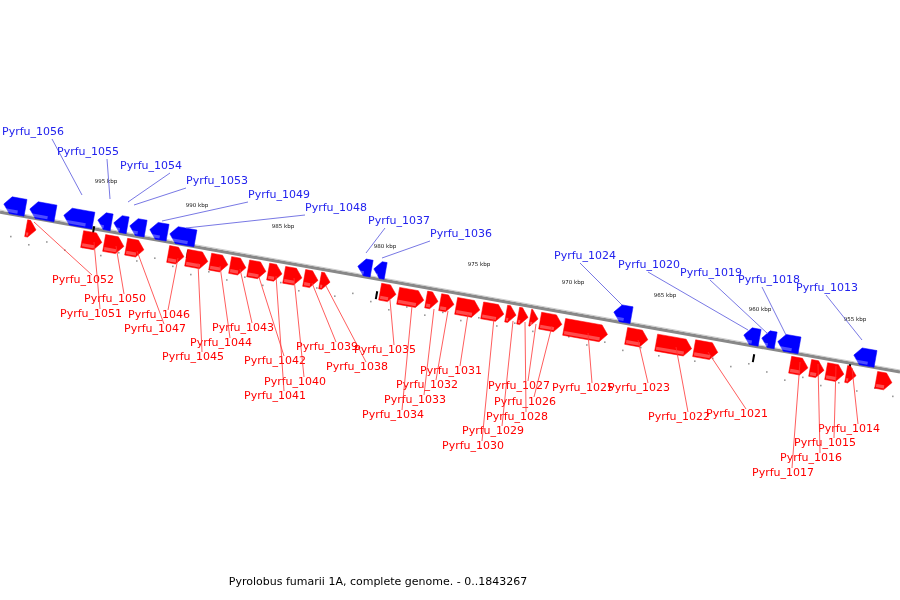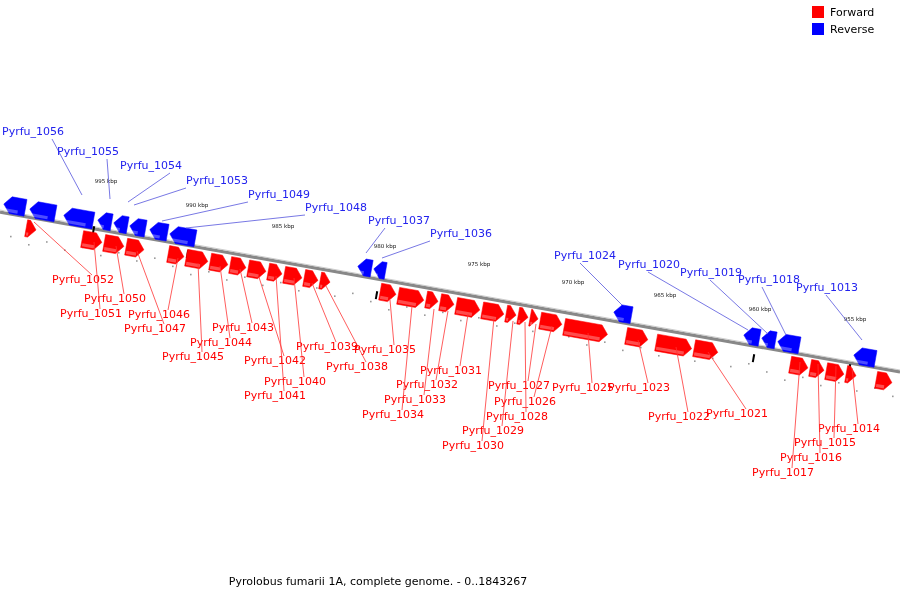--- a/index.html
+++ b/index.html
@@ -388,25 +388,15 @@
       <path d="M858,424 L852,368" class="leader-fwd"></path>
       <text x="818" y="432" class="lbl lbl-fwd">Pyrfu_1014</text>
       <path d="M834,438 L836,366" class="leader-fwd"></path>
       <text x="794" y="446" class="lbl lbl-fwd">Pyrfu_1015</text>
       <path d="M820,453 L818,364" class="leader-fwd"></path>
       <text x="780" y="461" class="lbl lbl-fwd">Pyrfu_1016</text>
       <path d="M792,468 L800,362" class="leader-fwd"></path>
       <text x="752" y="476" class="lbl lbl-fwd">Pyrfu_1017</text>
     </svg>
 
-  <div id="legend">
-    <div class="legrow">
-      <span class="swatch" style="background: rgb(255, 0, 0);"></span>
-      <span class="legtxt">Forward</span>
-    </div>
-    <div class="legrow">
-      <span class="swatch" style="background: rgb(0, 0, 255);"></span>
-      <span class="legtxt">Reverse</span>
-    </div>
-  </div>
 
   <div id="caption">Pyrolobus fumarii 1A, complete genome. - 0..1843267</div>
 </div>
 
 </body></html>

